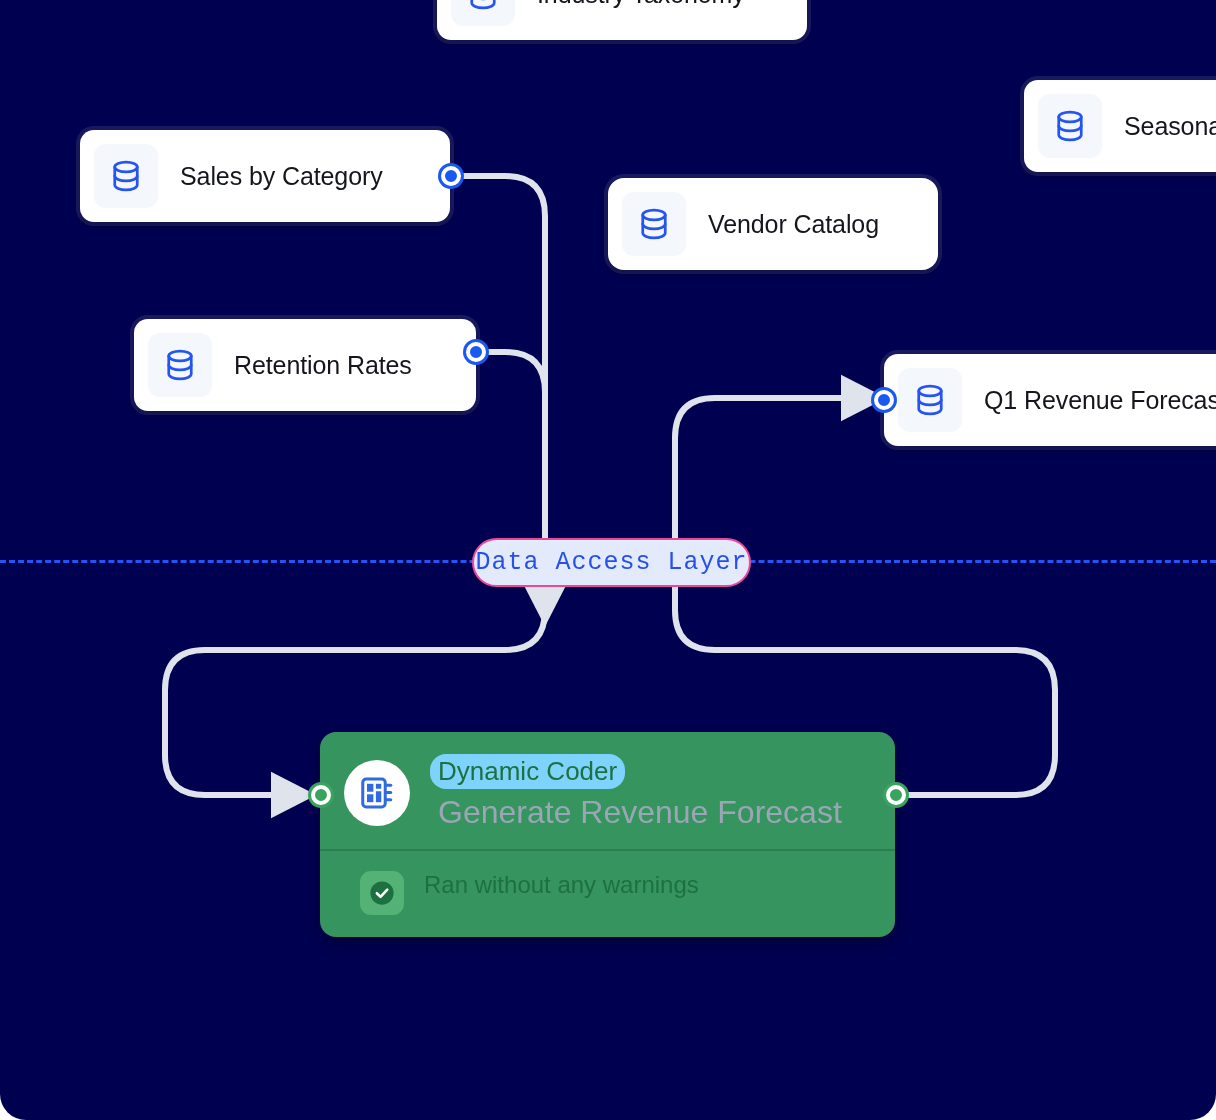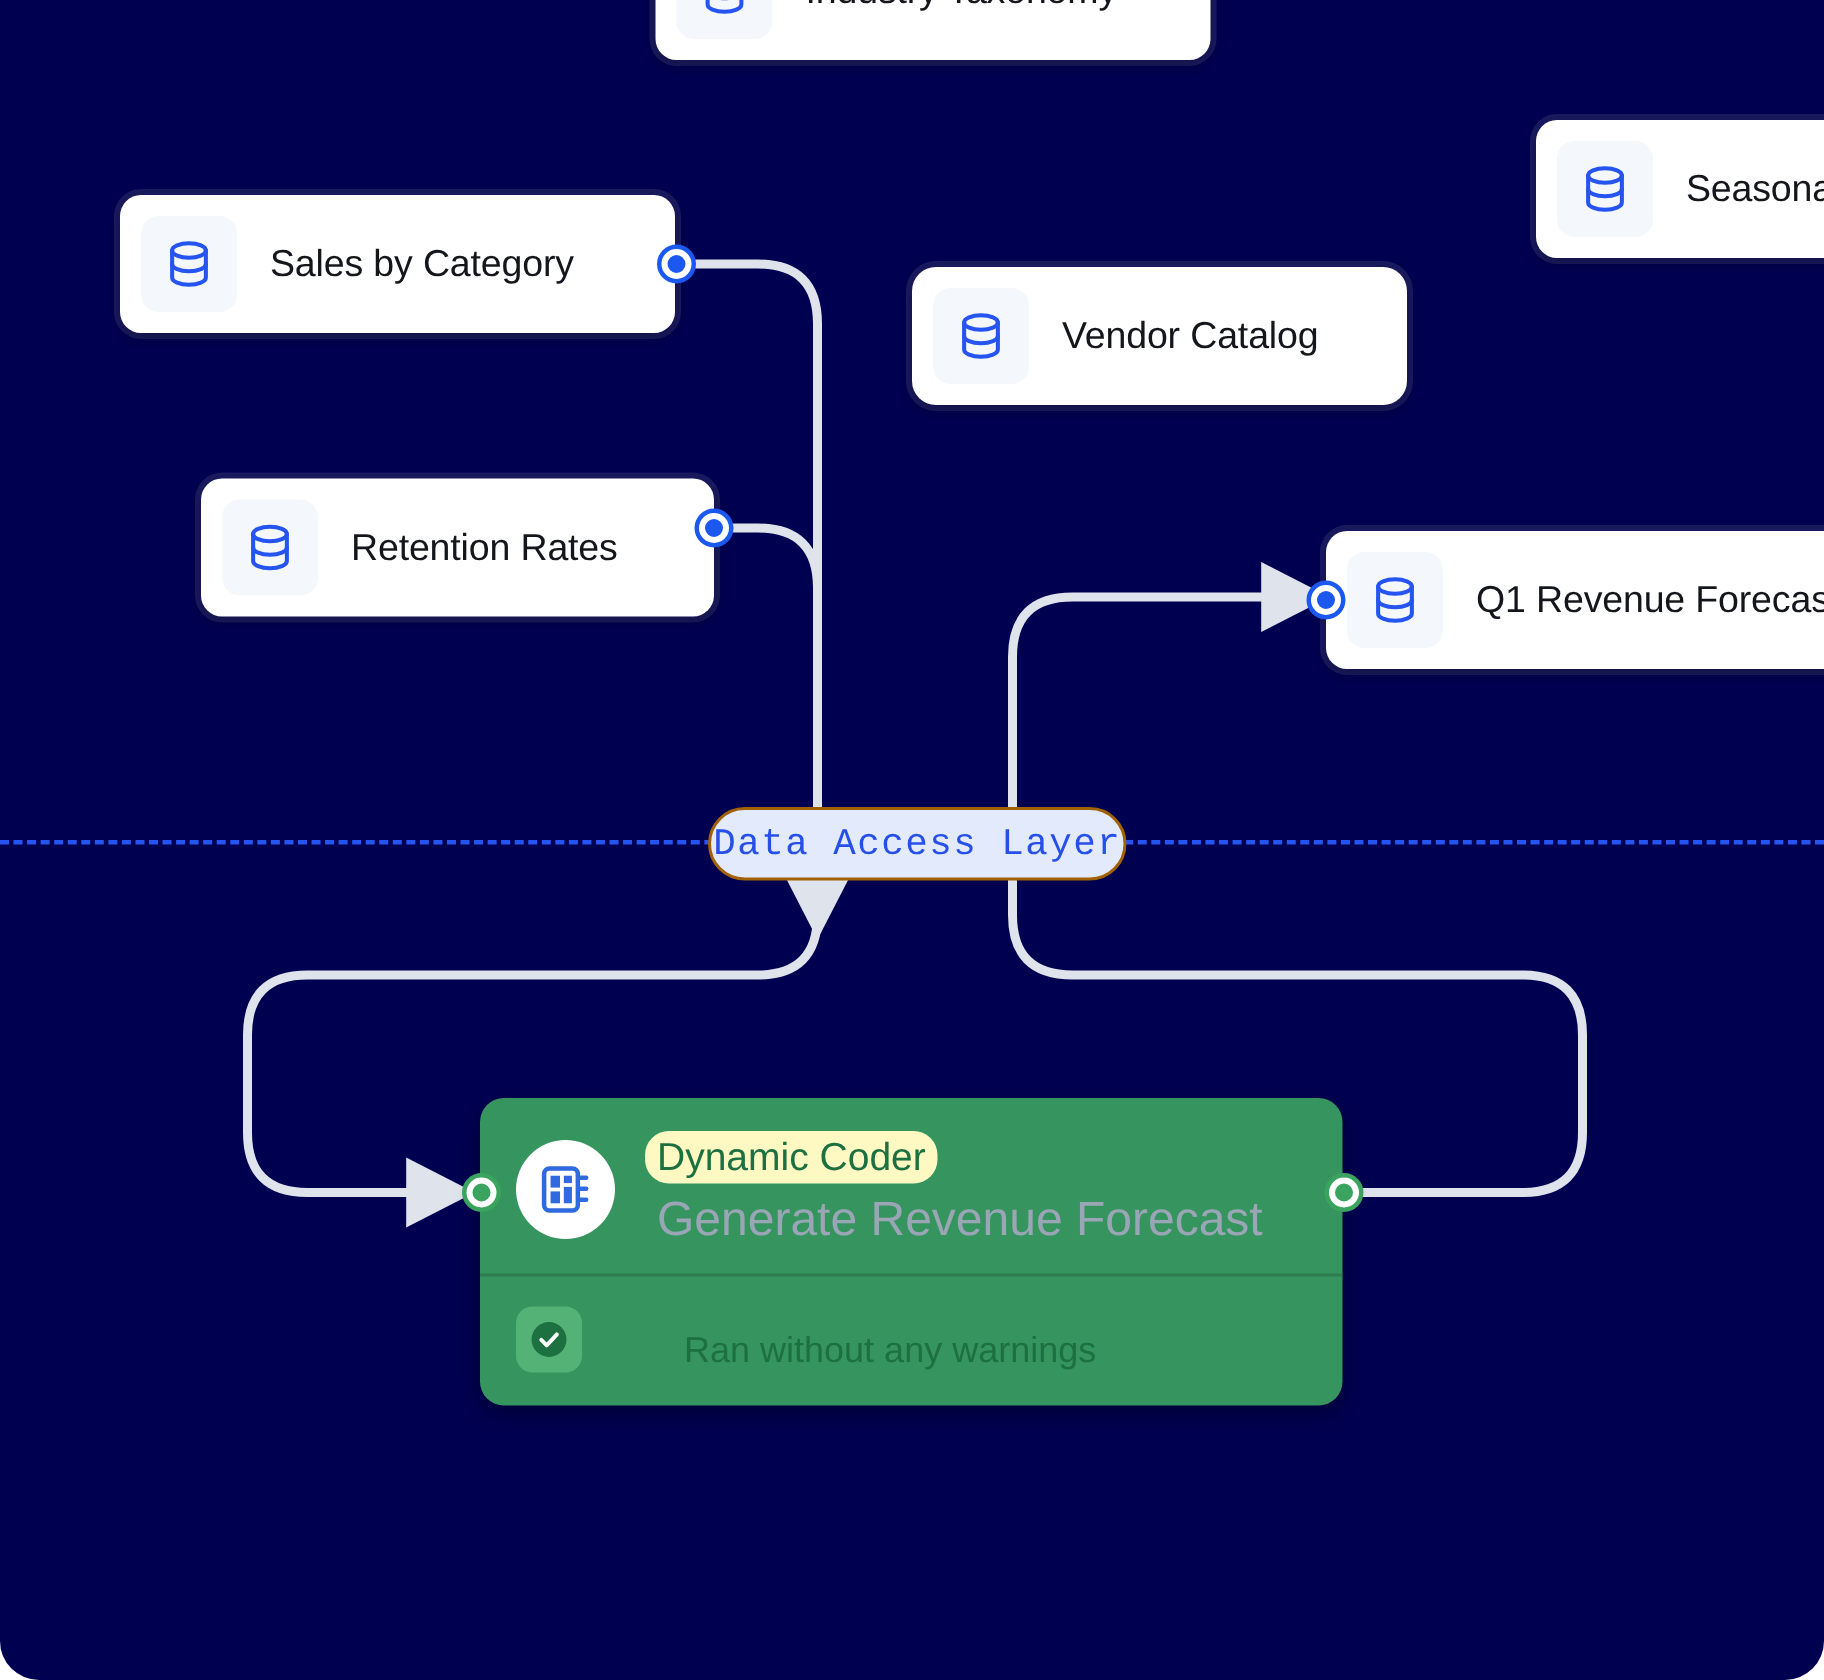--- a/index.html
+++ b/index.html
@@ -85,21 +85,21 @@
     height: 0;
     border-top: 3px dashed #2554f0;
     z-index: 2;
   }
   #layer-pill {
     position: absolute;
     display: flex;
     align-items: center;
     justify-content: center;
     background: #e3eafc;
-    border: 2px solid #a16207;
+    border: 2px solid #ec4899;
     border-radius: 999px;
     color: #2750e8;
     font-family: "Liberation Mono", monospace;
     font-size: 25px;
     letter-spacing: 1px;
     z-index: 6;
   }
 
   
   #agent-node {
@@ -128,37 +128,36 @@
   }
   #agent-texts {
     margin-left: 20px;
     display: flex;
     flex-direction: column;
     align-items: flex-start;
   }
   #agent-title {
     font-size: 26px;
     color: #1d7040;
-    background: #fef9c3;
+    background: #7dd3fc;
     border-radius: 16px;
     padding: 2px 8px;
     white-space: nowrap;
   }
   #agent-subtitle {
     margin-top: 5px;
     padding-left: 8px;
     font-size: 32px;
     color: #9aa6b5;
     white-space: nowrap;
   }
   #agent-status {
     display: flex;
-    align-items: flex-end;
-    padding: 20px 20px 22px 24px;
-    gap: 48px;
+    align-items: flex-start;
+    padding: 20px 20px 22px 40px;
   }
   #status-badge {
     width: 44px;
     height: 44px;
     flex: 0 0 44px;
     border-radius: 11px;
     background: #55b277;
     display: flex;
     align-items: center;
     justify-content: center;

